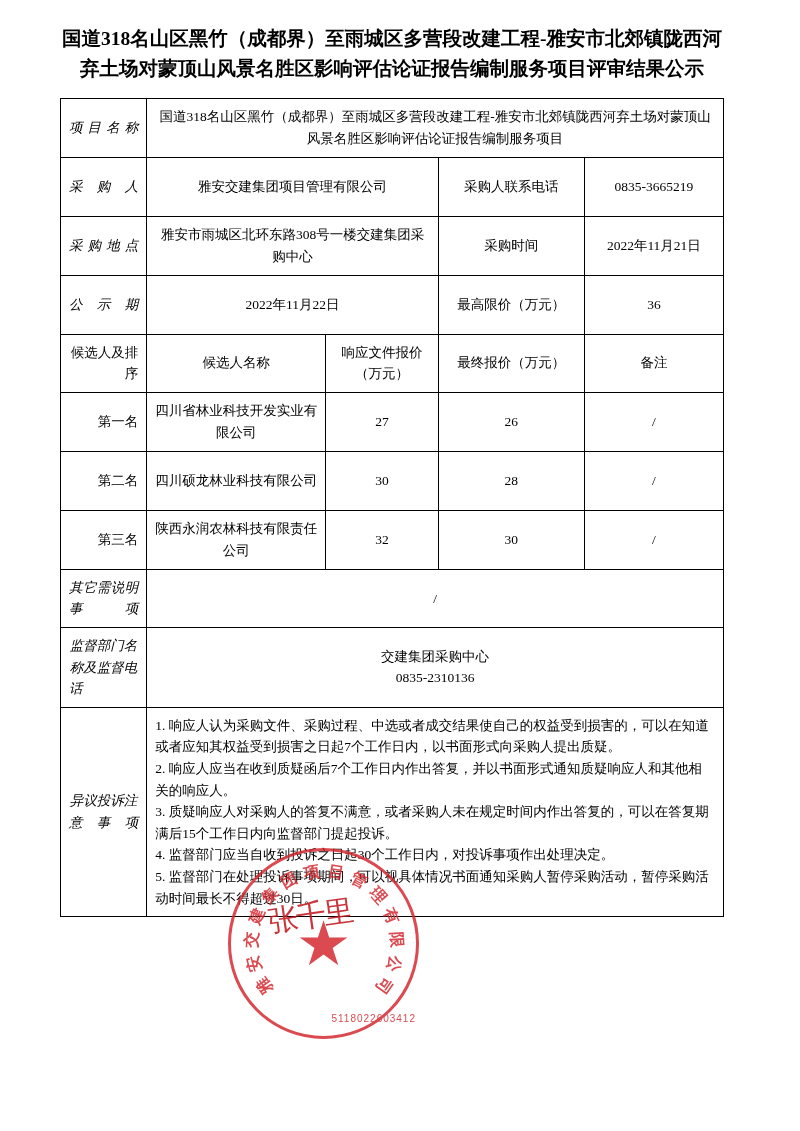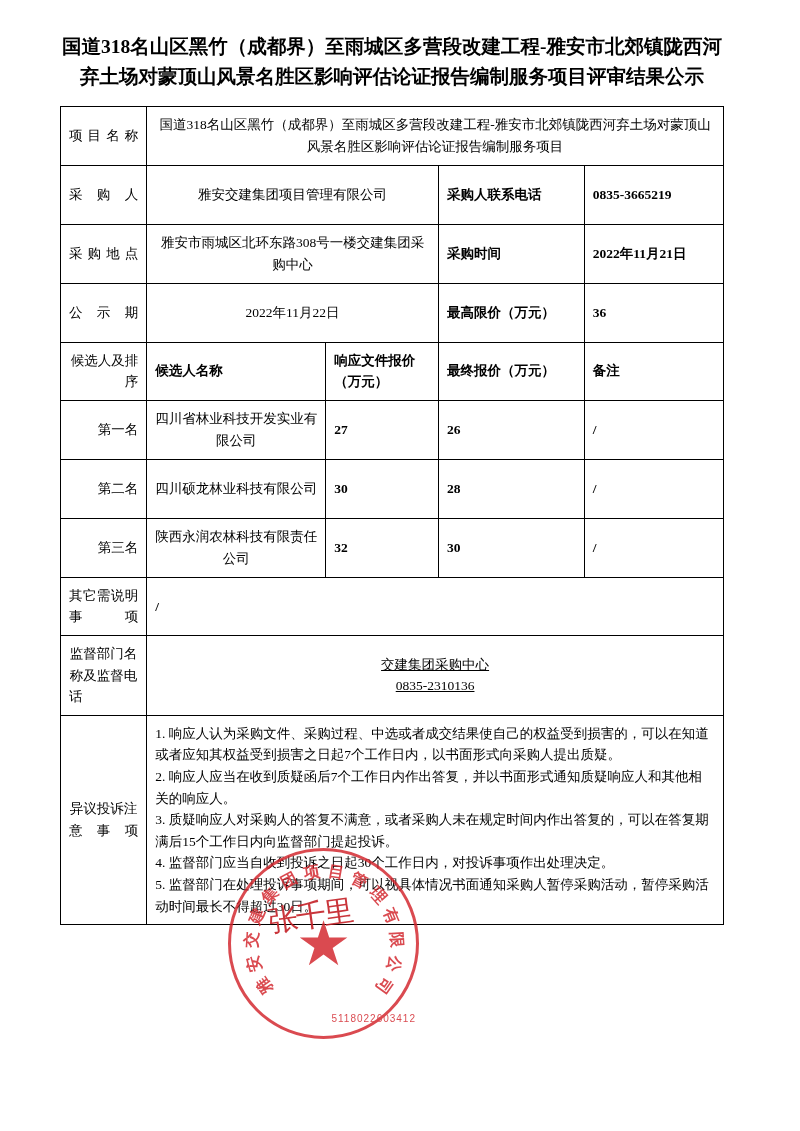--- a/index.html
+++ b/index.html
@@ -13,21 +13,21 @@
     font-family: "Liberation Serif", "DejaVu Serif", serif;
     color: #000;
     position: relative;
     overflow: hidden;
   }
   .page {
     position: relative;
     width: 784px;
     height: 1131px;
     box-sizing: border-box;
-    padding: 32px 60px 0 60px;
+    padding: 24px 60px 0 60px;
   }
   .doc-title {
     font-size: 19.5px;
     font-weight: bold;
     line-height: 1.55;
     text-align: justify;
     text-align-last: center;
     letter-spacing: 0px;
     margin: 0 0 14px 0;
     padding: 0 2px;
@@ -47,22 +47,23 @@
   }
   .lbl {
     text-align: right;
     white-space: normal;
   }
   .lbl-just {
     text-align: justify;
     text-align-last: justify;
     padding-left: 14px;
     padding-right: 14px;
-  }
-  .ctr { text-align: left; font-weight: bold; }
+    font-style: italic;
+  }
+  .ctr { text-align: center; }
   .lft { text-align: center; }
   .tall { height: 44px; }
   .notes-cell {
     text-align: left;
     vertical-align: middle;
     line-height: 1.95;
     padding: 10px 12px;
   }
   .notes-cell p {
     margin: 0;
@@ -71,21 +72,20 @@
     text-align: center;
     vertical-align: middle;
     line-height: 1.7;
     margin-left: 44px;
   }
   .sup-cell {
     text-align: center;
     vertical-align: middle;
     line-height: 2.3;
     padding: 12px 8px;
-    text-decoration: underline;
   }
   .sign-cell {
     height: 86px;
     vertical-align: middle;
     padding-left: 14px;
     position: relative;
   }
   
   .seal {
     position: absolute;

